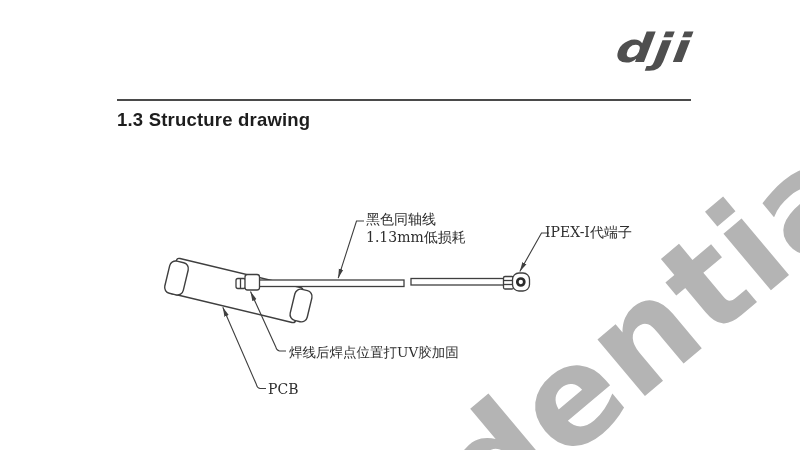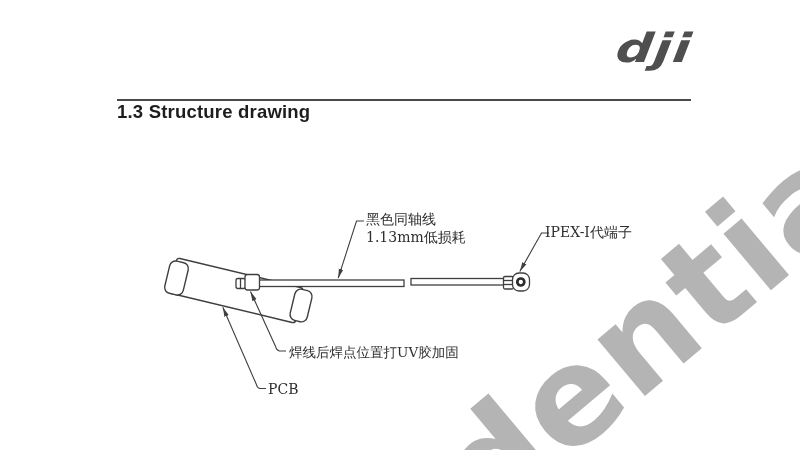--- a/index.html
+++ b/index.html
@@ -23,21 +23,21 @@
     font-size:40px;line-height:40px;letter-spacing:1px;
     transform:scaleX(1.28) skewX(-6deg);transform-origin:100% 50%;
   }
   
   .divider{
     position:absolute;left:117px;top:99px;width:574px;height:2px;
     background:#4a4a4a;z-index:3;
   }
   
   .title{
-    position:absolute;left:117px;top:101px;z-index:3;
+    position:absolute;left:117px;top:109px;z-index:3;
     font-size:18.5px;font-weight:bold;color:#1d1d1d;letter-spacing:0.2px;
   }
   svg.drawing{position:absolute;left:0;top:0;z-index:2;}
   svg .lbl{
     font-family:"DejaVu Serif","Liberation Serif",serif;
     font-size:14px;fill:#2e2e2e;
   }
   svg .lbl-small{font-size:13.5px;}
 </style>
 </head>

